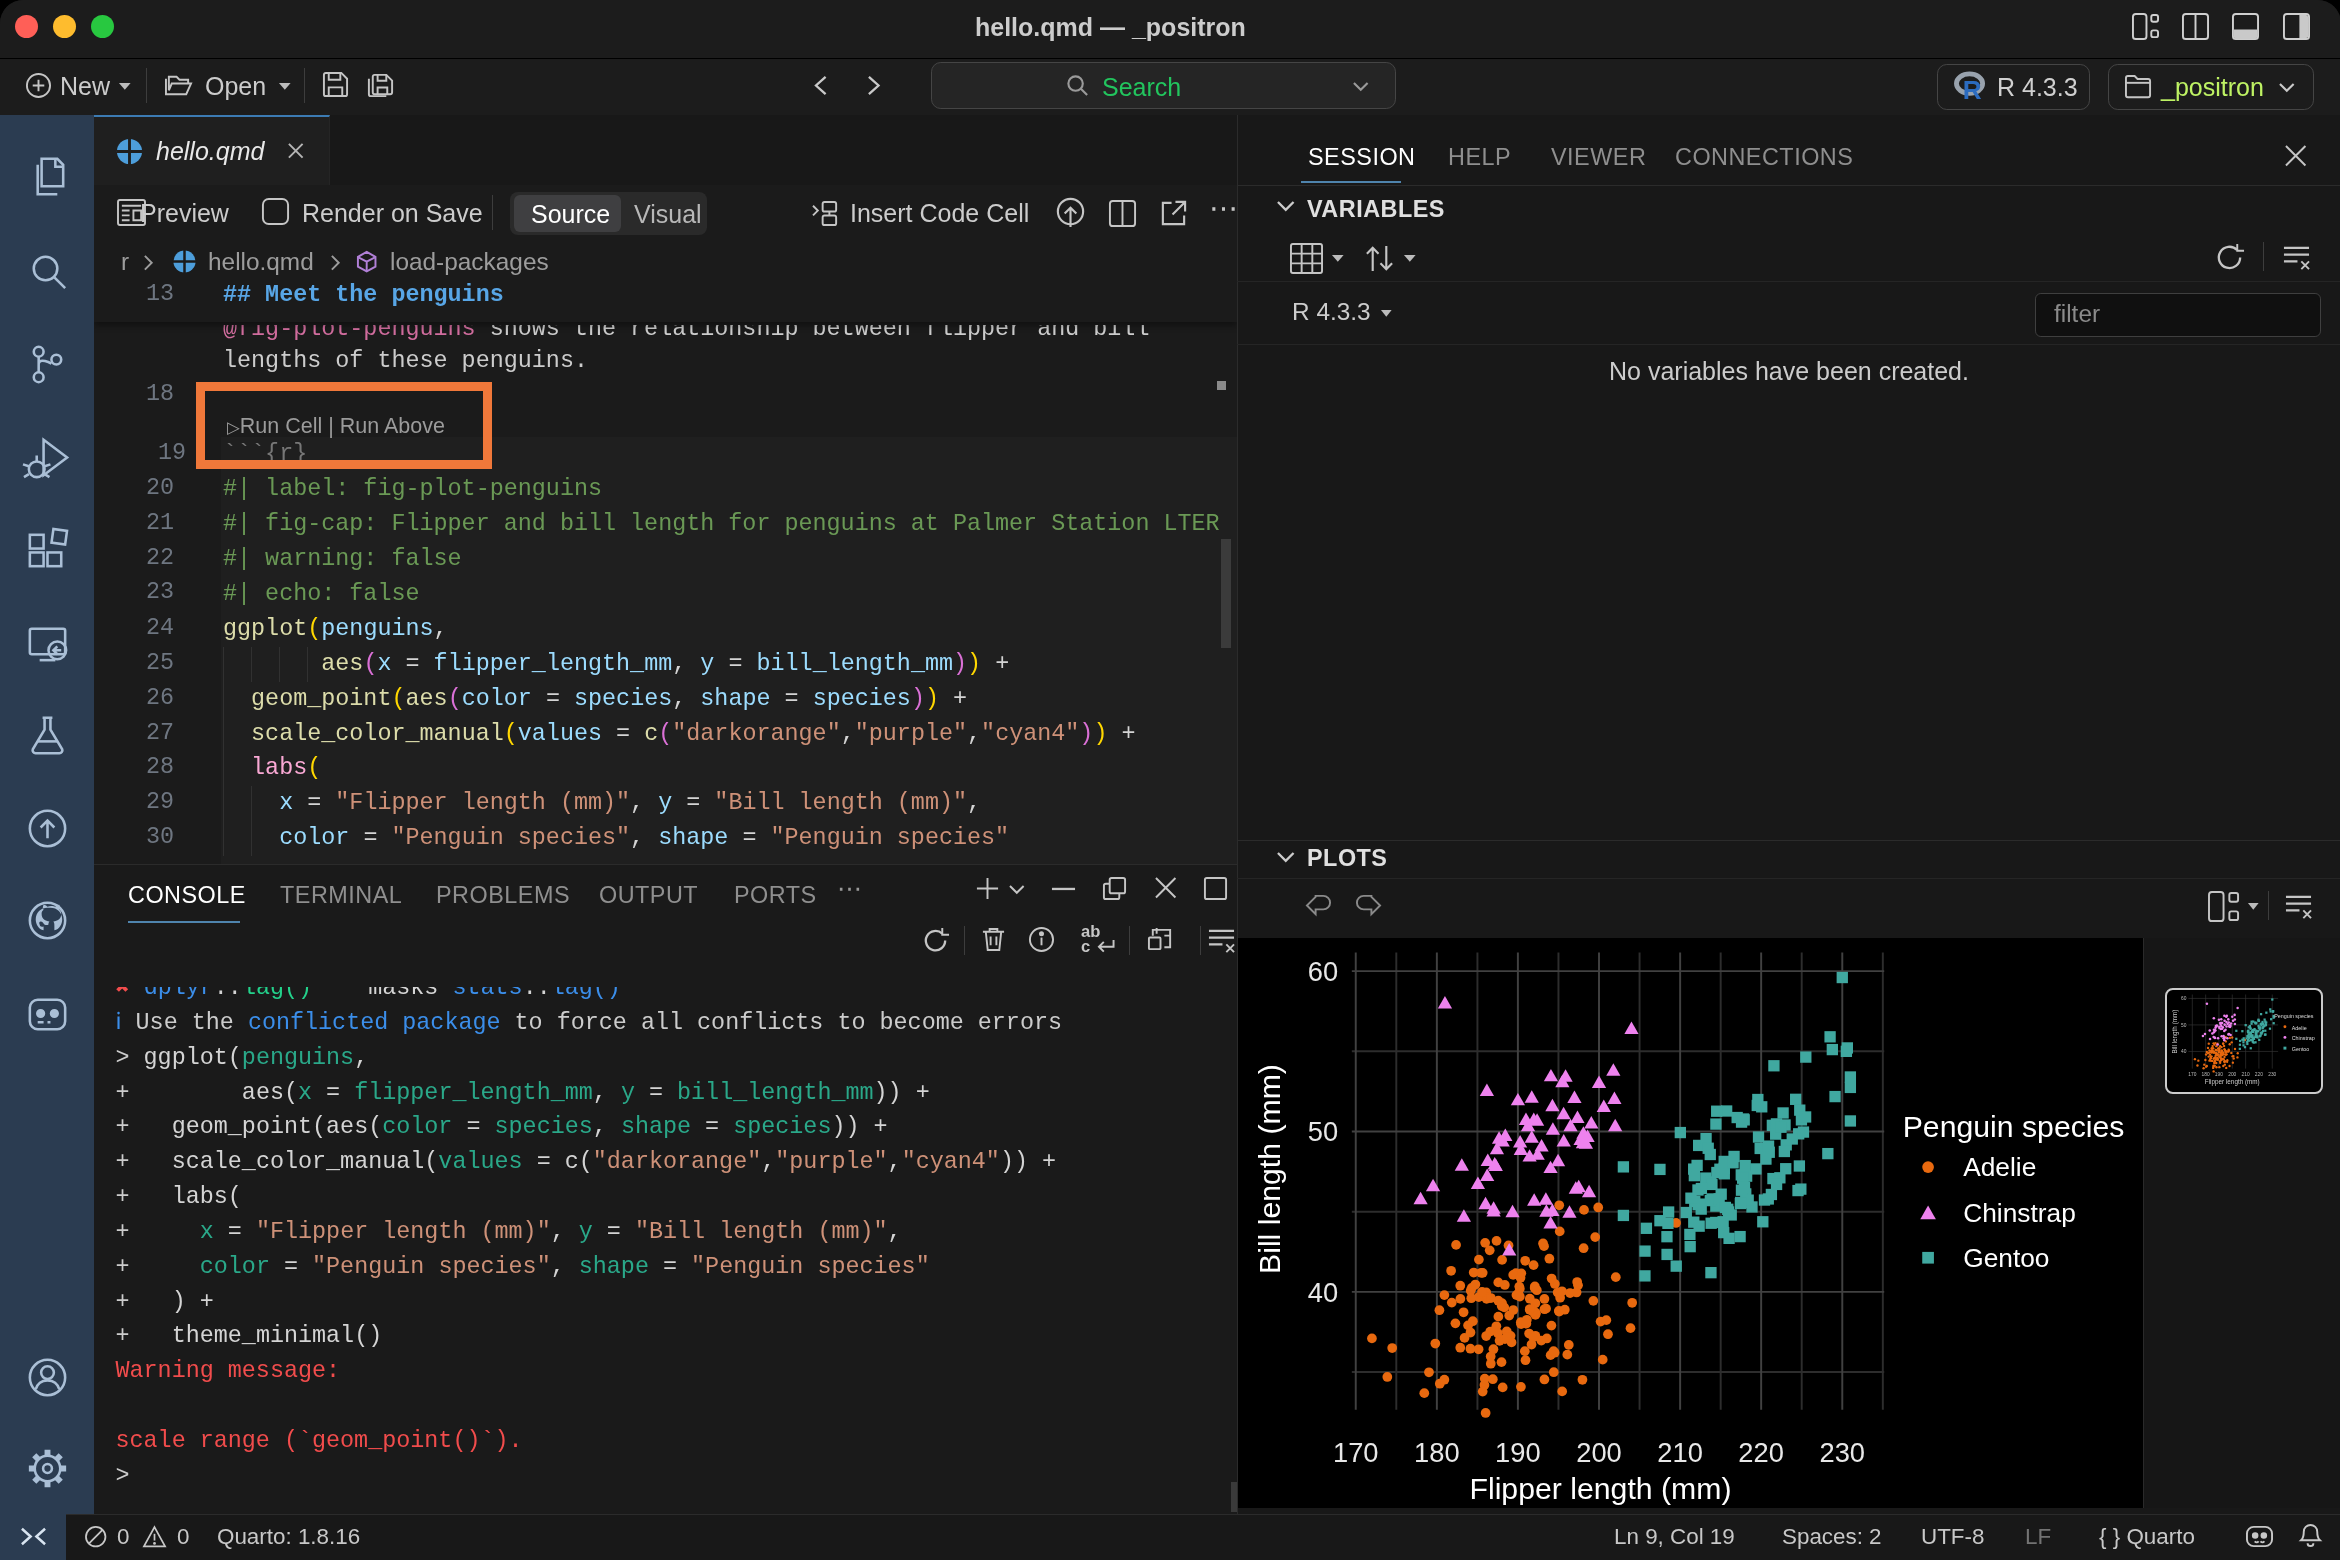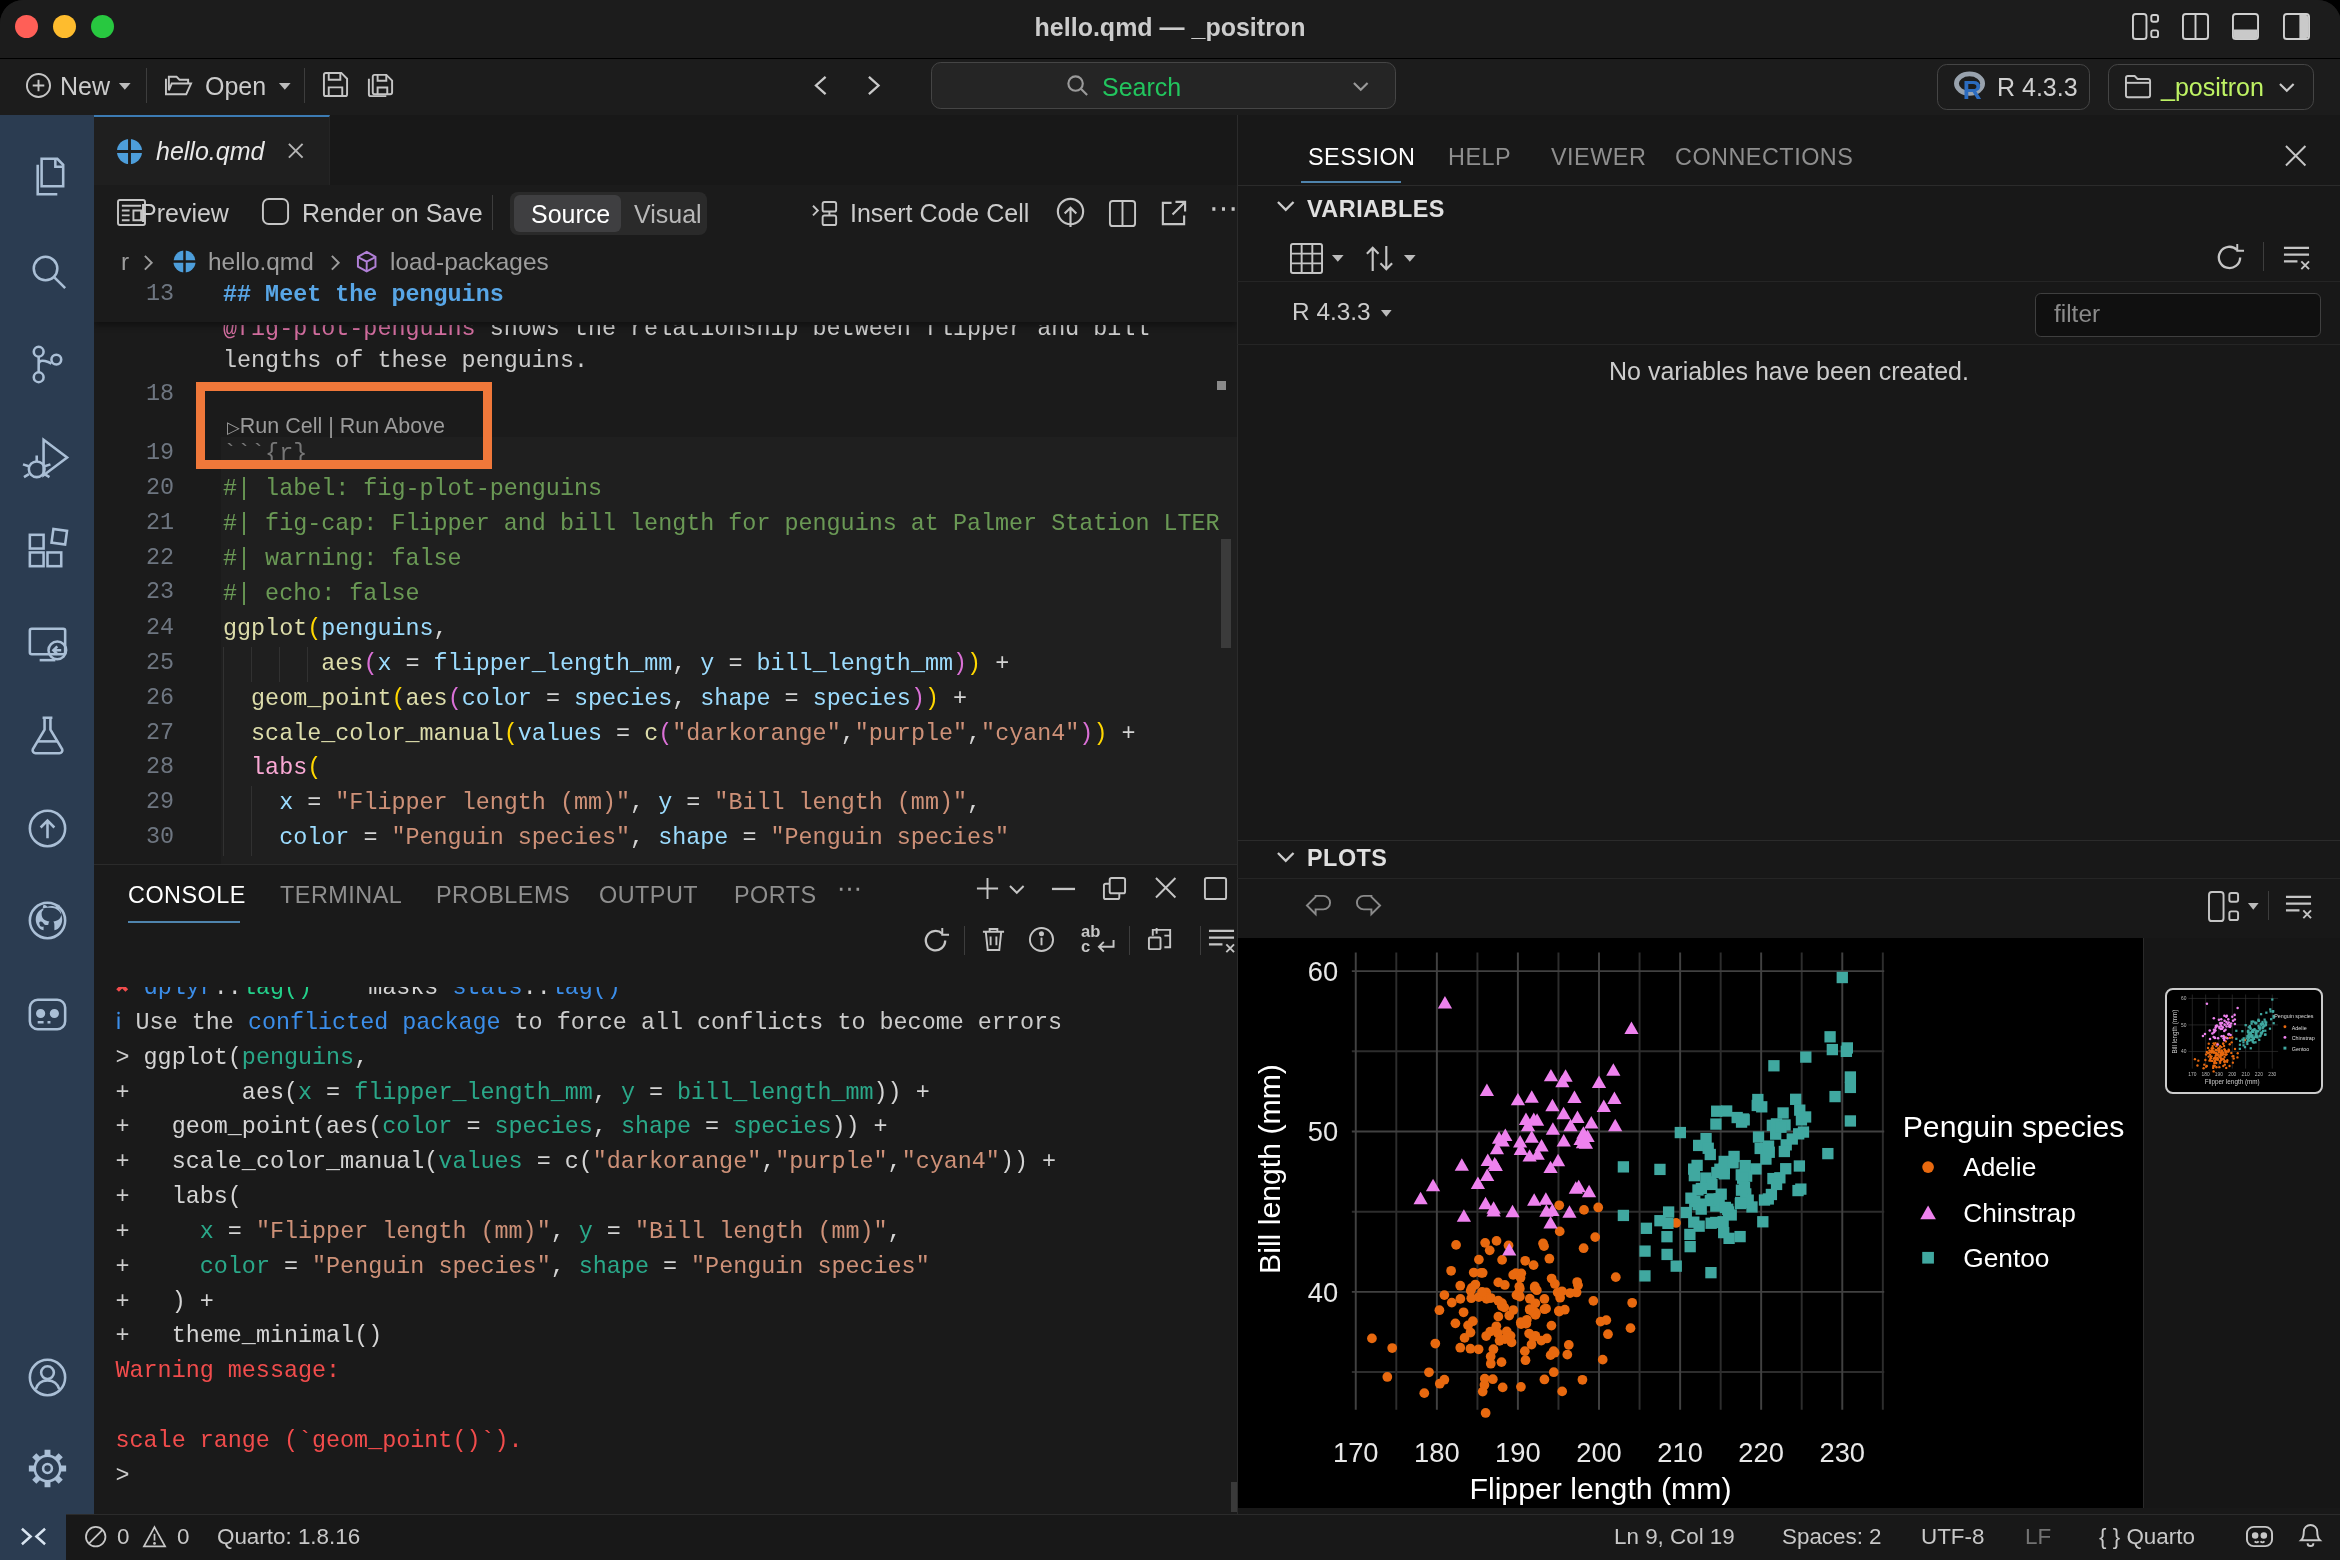--- a/index.html
+++ b/index.html
@@ -6,21 +6,21 @@
 .ab{position:absolute;}
 .mono{font-family:"Liberation Mono",monospace;font-size:23.4px;line-height:35px;white-space:pre;}
 .ln{position:absolute;width:80px;text-align:right;color:#6e7681;font-family:"Liberation Mono",monospace;font-size:23.4px;}
 svg{position:absolute;overflow:visible}
 </style></head><body>
 <div class="ab" style="left:0;top:0;width:2341px;height:1560px;background:#1b1b1b;border-radius:23.4px 23.4px 0 0;overflow:hidden">
 <div class="ab" style="left:0;top:0;width:2341px;height:58px;background:#1c1c1c"></div>
 <div class="ab" style="left:14.6px;top:14.6px;width:23.4px;height:23.4px;border-radius:11.7px;background:#ff5f57"></div>
 <div class="ab" style="left:53px;top:14.6px;width:23.4px;height:23.4px;border-radius:11.7px;background:#febc2e"></div>
 <div class="ab" style="left:91px;top:14.6px;width:23.4px;height:23.4px;border-radius:11.7px;background:#28c840"></div>
-<div class="ab" style="left:975px;top:12.7px;width:390px;text-align:center;color:#cccccc;font-size:25px;font-weight:bold">hello.qmd — _positron</div>
+<div class="ab" style="left:975px;top:12.7px;width:390px;color:#cccccc;font-size:25px;font-weight:bold">hello.qmd — _positron</div>
 <svg style="left:2132px;top:12.7px" width="27" height="27" viewBox="0 0 28 28" fill="none" stroke="#cfcfcf" stroke-width="2">
       <rect x="1" y="1" width="14" height="26" rx="3"></rect>
       <rect x="20" y="2" width="7" height="7" rx="2"></rect>
       <rect x="20" y="18" width="7" height="7" rx="2"></rect>
     </svg>
 <svg style="left:2182px;top:12.7px" width="27" height="27" viewBox="0 0 28 28" fill="none" stroke="#cfcfcf" stroke-width="2">
       <rect x="1" y="1" width="26" height="26" rx="3"></rect>
       <line x1="14" y1="1" x2="14" y2="27"></line>
     </svg>
 <svg style="left:2232px;top:12.7px" width="27" height="27" viewBox="0 0 28 28">
@@ -225,21 +225,21 @@
 <div class="ab" style="left:185px;top:364px;width:1px;height:35px;background:#313131"></div>
 <div class="ab" style="left:213px;top:364px;width:1px;height:35px;background:#313131"></div>
 <div class="ab" style="left:129px;top:399px;width:1px;height:35px;background:#313131"></div>
 <div class="ab" style="left:129px;top:434px;width:1px;height:35px;background:#313131"></div>
 <div class="ab" style="left:129px;top:468px;width:1px;height:35px;background:#313131"></div>
 <div class="ab" style="left:129px;top:503px;width:1px;height:35px;background:#313131"></div>
 <div class="ab" style="left:157px;top:503px;width:1px;height:35px;background:#313131"></div>
 <div class="ab" style="left:129px;top:538px;width:1px;height:35px;background:#313131"></div>
 <div class="ab" style="left:157px;top:538px;width:1px;height:35px;background:#313131"></div>
 <div class="ab" style="left:133px;top:131px;color:#9b9b9b;font-size:21.5px"><span style="font-size:16.6px">▷</span>Run Cell | Run Above</div>
-<div class="ln" style="left:0;top:157px">19</div>
+<div class="ln" style="left:12px;top:157px">19</div>
 <div class="ab mono" style="left:129px;top:154px"><span style="color:#777777">```{r}</span></div>
 <div class="ln" style="left:0;top:192px">20</div>
 <div class="ab mono" style="left:129px;top:189px"><span style="color:#6a9955">#| label: fig-plot-penguins</span></div>
 <div class="ln" style="left:0;top:227px">21</div>
 <div class="ab mono" style="left:129px;top:224px"><span style="color:#6a9955">#| fig-cap: Flipper and bill length for penguins at Palmer Station LTER</span></div>
 <div class="ln" style="left:0;top:262px">22</div>
 <div class="ab mono" style="left:129px;top:259px"><span style="color:#6a9955">#| warning: false</span></div>
 <div class="ln" style="left:0;top:296px">23</div>
 <div class="ab mono" style="left:129px;top:294px"><span style="color:#6a9955">#| echo: false</span></div>
 <div class="ln" style="left:0;top:332px">24</div>

